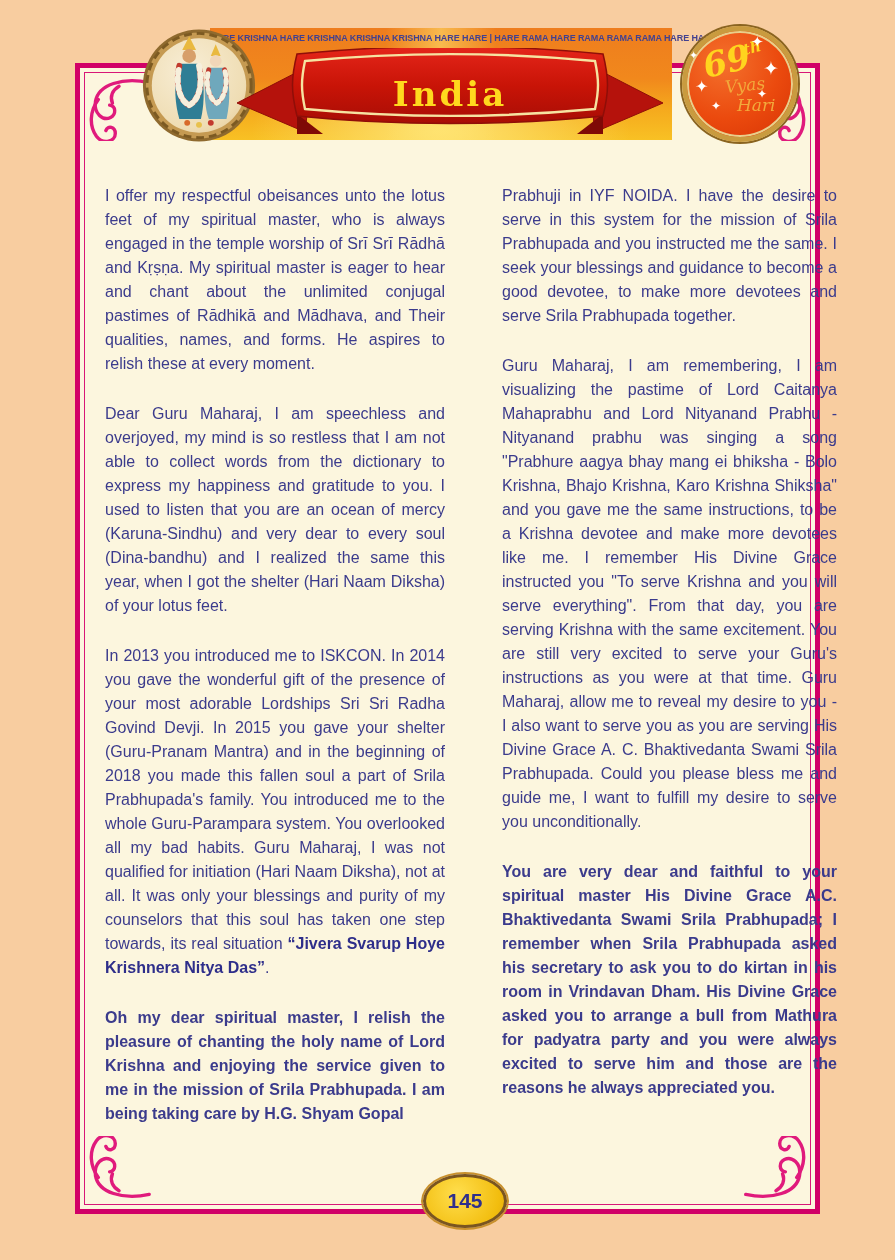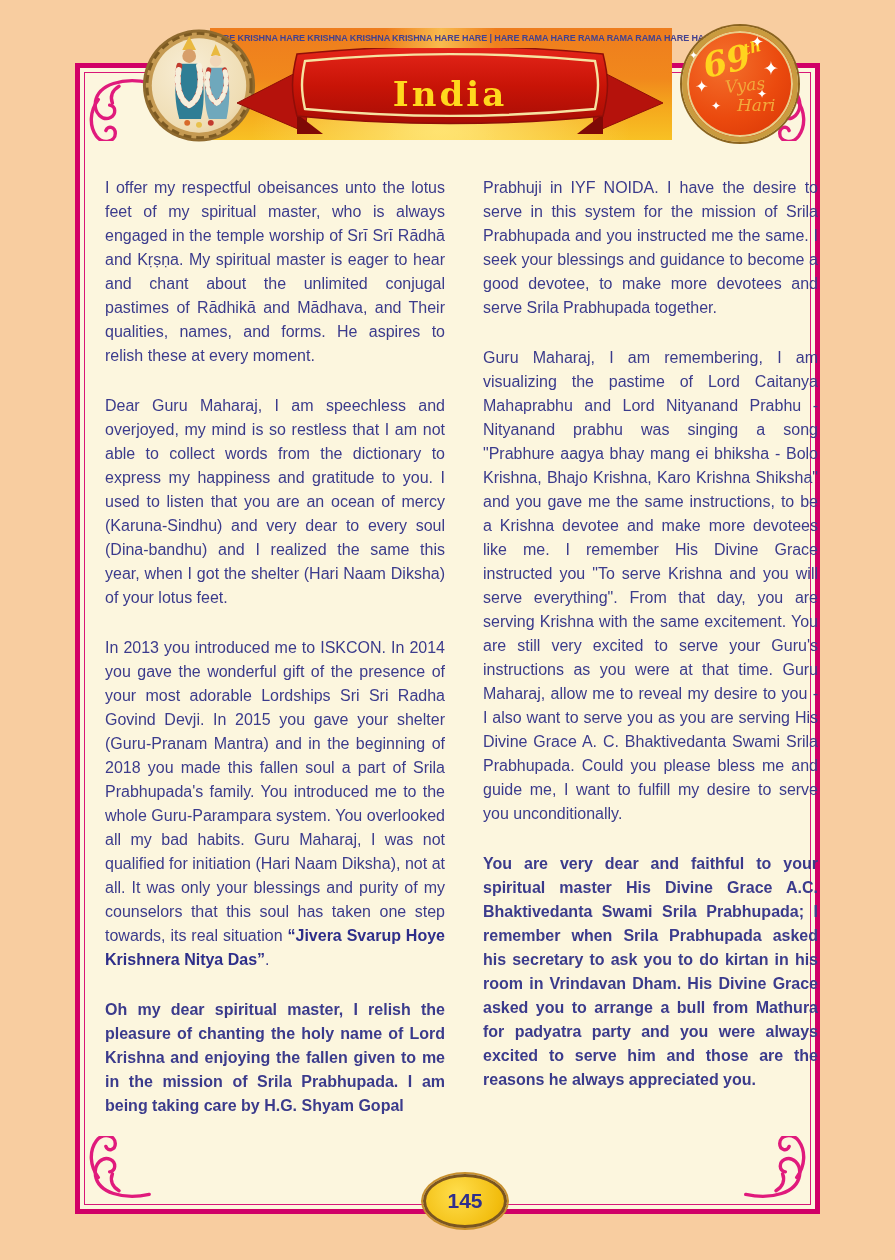--- a/index.html
+++ b/index.html
@@ -44,22 +44,22 @@
   .b-vyas{left:38px;top:44px;font-size:17px;color:#F2A93B;transform:rotate(-6deg);}
   .b-puja{left:50px;top:64px;font-size:17px;color:#F2A93B;}
   .sparkle{position:absolute;color:#FFFFFF;font-style:normal !important;font-family:"DejaVu Sans",sans-serif !important;}
   .sp1{left:64px;top:2px;font-size:15px;} .sp2{left:76px;top:26px;font-size:19px;}
   .sp3{left:70px;top:56px;font-size:12px;} .sp4{left:8px;top:46px;font-size:16px;}
   .sp5{left:24px;top:68px;font-size:12px;} .sp6{left:2px;top:18px;font-size:11px;}
 
   
   .col{position:absolute;top:176px;z-index:2;color:#3B3B8C;font-size:16px;line-height:24px;text-align:justify;}
   .col-left{left:105px;width:340px;}
-  .col-right{left:483px;width:335px;}
-  .col p{margin:0 0 26px 0;}
+  .col-right{left:502px;width:335px;}
+  .col p{margin:8px 0 26px 0;}
   .col p:last-child{margin-bottom:0;font-weight:bold;}
   .bold-quote{font-weight:bold;color:#2E2E8A;}
 
   
   .page-oval{position:absolute;left:423px;top:1174px;width:78px;height:48px;border-radius:50%;z-index:4;
              background:radial-gradient(circle at 40% 35%,#FFDE4D,#F2BD0E 75%,#E2A90B);
              border:3px solid #7A5520;box-shadow:0 0 0 2px #C9912D;
              display:flex;align-items:center;justify-content:center;}
   .page-num{font-size:21px;font-weight:bold;color:#2F2F8C;}
 </style>
@@ -163,21 +163,21 @@
     <span class="sparkle sp3">✦</span>
     <span class="sparkle sp4">✦</span>
     <span class="sparkle sp5">✦</span>
     <span class="sparkle sp6">✦</span>
   </div>
 
   <div class="col col-left">
     <p>I offer my respectful obeisances unto the lotus feet of my spiritual master, who is always engaged in the temple worship of Srī Srī Rādhā and Kṛṣṇa. My spiritual master is eager to hear and chant about the unlimited conjugal pastimes of Rādhikā and Mādhava, and Their qualities, names, and forms. He aspires to relish these at every moment.</p>
     <p>Dear Guru Maharaj, I am speechless and overjoyed, my mind is so restless that I am not able to collect words from the dictionary to express my happiness and gratitude to you. I used to listen that you are an ocean of mercy (Karuna-Sindhu) and very dear to every soul (Dina-bandhu) and I realized the same this year, when I got the shelter (Hari Naam Diksha) of your lotus feet.</p>
     <p><span>In 2013 you introduced me to ISKCON. In 2014 you gave the wonderful gift of the presence of your most adorable Lordships Sri Sri Radha Govind Devji. In 2015 you gave your shelter (Guru-Pranam Mantra) and in the beginning of 2018 you made this fallen soul a part of Srila Prabhupada's family. You introduced me to the whole Guru-Parampara system. You overlooked all my bad habits. Guru Maharaj, I was not qualified for initiation (Hari Naam Diksha), not at all. It was only your blessings and purity of my counselors that this soul has taken one step towards, its real situation </span><span class="bold-quote">“Jivera Svarup Hoye Krishnera Nitya Das”</span><span>.</span></p>
-    <p>Oh my dear spiritual master, I relish the pleasure of chanting the holy name of Lord Krishna and enjoying the fallen given to me in the mission of Srila Prabhupada. I am being taking care by H.G. Shyam Gopal</p>
+    <p>Oh my dear spiritual master, I relish the pleasure of chanting the holy name of Lord Krishna and enjoying the service given to me in the mission of Srila Prabhupada. I am being taking care by H.G. Shyam Gopal</p>
   </div>
 
   <div class="col col-right">
     <p>Prabhuji in IYF NOIDA. I have the desire to serve in this system for the mission of Srila Prabhupada and you instructed me the same. I seek your blessings and guidance to become a good devotee, to make more devotees and serve Srila Prabhupada together.</p>
     <p>Guru Maharaj, I am remembering, I am visualizing the pastime of Lord Caitanya Mahaprabhu and Lord Nityanand Prabhu - Nityanand prabhu was singing a song "Prabhure aagya bhay mang ei bhiksha - Bolo Krishna, Bhajo Krishna, Karo Krishna Shiksha" and you gave me the same instructions, to be a Krishna devotee and make more devotees like me. I remember His Divine Grace instructed you "To serve Krishna and you will serve everything". From that day, you are serving Krishna with the same excitement. You are still very excited to serve your Guru's instructions as you were at that time. Guru Maharaj, allow me to reveal my desire to you - I also want to serve you as you are serving His Divine Grace A. C. Bhaktivedanta Swami Srila Prabhupada. Could you please bless me and guide me, I want to fulfill my desire to serve you unconditionally.</p>
     <p>You are very dear and faithful to your spiritual master His Divine Grace A.C. Bhaktivedanta Swami Srila Prabhupada; I remember when Srila Prabhupada asked his secretary to ask you to do kirtan in his room in Vrindavan Dham. His Divine Grace asked you to arrange a bull from Mathura for padyatra party and you were always excited to serve him and those are the reasons he always appreciated you.</p>
   </div>
 
   <div class="page-oval">
     <span class="page-num">145</span>

